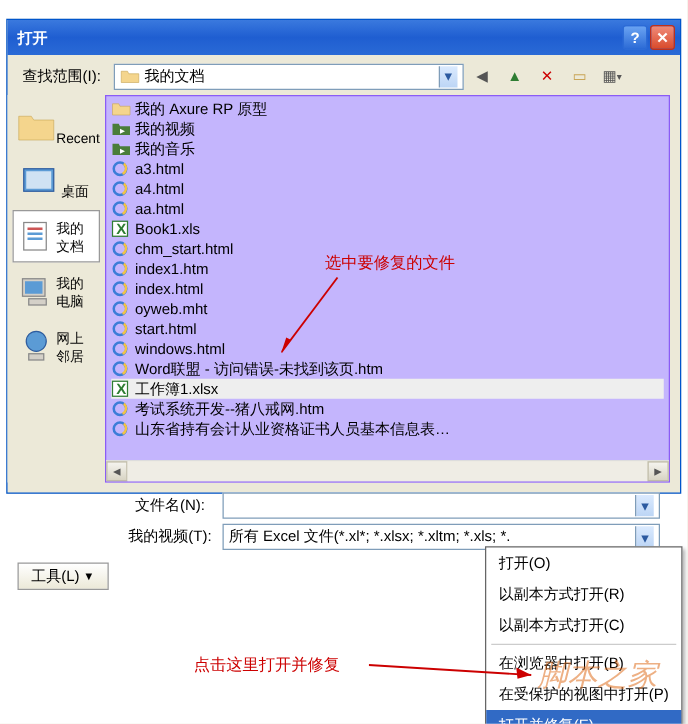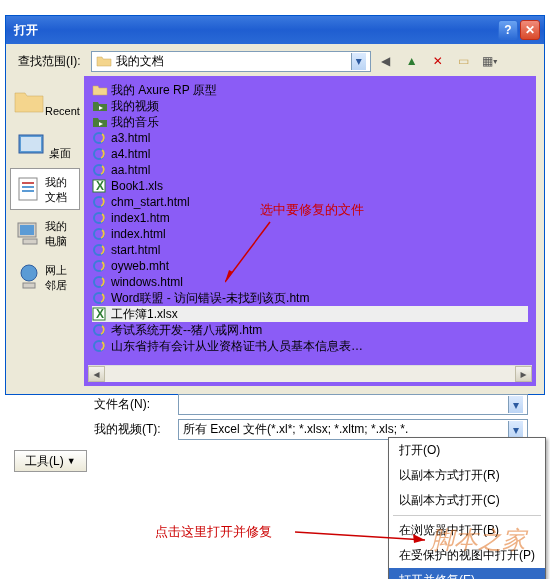--- a/index.html
+++ b/index.html
@@ -16,32 +16,32 @@
 .combo .ic { width: 16px; height: 16px; margin-right: 4px; }
 .combo .txt { flex: 1; }
 .combo .dd { width: 15px; height: 17px; background: linear-gradient(#dbeafe,#bcd5f5); border-left: 1px solid #7f9db9; display: flex; align-items: center; justify-content: center; color: #2c5aa0; }
 .tool-ic { width: 22px; height: 22px; display: flex; align-items: center; justify-content: center; color: #555; cursor: pointer; }
 .body-area { display: flex; height: 310px; }
 .places { width: 78px; background: #ece9d8; padding: 4px; display: flex; flex-direction: column; gap: 2px; }
 .place { display: flex; align-items: flex-end; padding: 4px 2px; border: 1px solid transparent; cursor: pointer; }
 .place.sel { border: 1px solid #999; background: #fff; }
 .place .pic { width: 36px; height: 32px; display: flex; align-items: center; justify-content: center; }
 .place .lbl { font-size: 11px; margin-top: 2px; }
-.filelist-wrap { flex: 1; border: 4px solid #8b5cf6; background: #8b5cf6; margin: 0 8px 0 0; display: flex; flex-direction: column; }
+.filelist-wrap { flex: 1; border: 1px solid #8b5cf6; background: #c4b5fd; margin: 0 8px 0 0; display: flex; flex-direction: column; }
 .filelist { flex: 1; overflow: hidden; padding: 2px 4px; }
 .frow { display: flex; align-items: center; height: 16px; cursor: pointer; }
 .frow.sel { background: #eee; }
 .frow .fic { width: 16px; height: 14px; margin-right: 3px; }
 .frow .fname { white-space: nowrap; }
 .hscroll { height: 17px; background: #e8e6dc; border-top: 1px solid #ddd; display: flex; }
 .sbtn { width: 17px; background: linear-gradient(#f5f4ee,#d8d4c4); border: 1px solid #c0bca8; display: flex; align-items: center; justify-content: center; color: #555; }
 .strack { flex: 1; background: #efede5; }
 .bottom-fields { padding: 4px 8px; }
 .field-row { display: flex; align-items: center; margin-top: 4px; }
-.field-row .fl2 { width: 164px; text-align: left; padding-left: 80px; }
+.field-row .fl2 { width: 164px; text-align: center; padding-left: 80px; }
 .button-row { display: flex; align-items: center; padding: 6px 8px 8px 8px; }
 .btn { height: 22px; padding: 0 10px; background: linear-gradient(#fff,#ece9d8); border: 1px solid #999; cursor: pointer; display: flex; align-items: center; }
 .btn .mark { margin-left: 3px; font-size: 9px; }
 .dropdown-menu { position: absolute; top: 437px; left: 388px; width: 158px; background: #fff; border: 1px solid #666; box-shadow: 2px 2px 3px rgba(0,0,0,0.3); }
 .menu-item { padding: 4px 10px; cursor: pointer; white-space: nowrap; }
 .menu-item.hi { background: #316ac5; color: #fff; }
 .sep { border-top: 1px solid #ccc; margin: 2px 4px; }
 .annot { position: absolute; color: #c00; font-size: 13px; }
 .arrow1 { position: absolute; top: 210px; left: 225px; width: 80px; height: 80px; pointer-events: none; }
 .arrow2 { position: absolute; top: 510px; left: 295px; width: 140px; height: 40px; pointer-events: none; }
@@ -195,28 +195,28 @@
               <circle cx="7" cy="7" r="5" fill="none" stroke="#3b7dd8" stroke-width="2"></circle>
               <path d="M10 3c3 2 2 7-1 8" fill="none" stroke="#f4c242" stroke-width="1.8"></path>
             </svg>
             <span class="fname">index.html</span>
           </div>
           <div class="frow">
             <svg class="fic" viewBox="0 0 16 14">
               <circle cx="7" cy="7" r="5" fill="none" stroke="#3b7dd8" stroke-width="2"></circle>
               <path d="M10 3c3 2 2 7-1 8" fill="none" stroke="#f4c242" stroke-width="1.8"></path>
             </svg>
+            <span class="fname">oyweb.mht</span>
+          </div>
+          <div class="frow">
+            <svg class="fic" viewBox="0 0 16 14">
+              <circle cx="7" cy="7" r="5" fill="none" stroke="#3b7dd8" stroke-width="2"></circle>
+              <path d="M10 3c3 2 2 7-1 8" fill="none" stroke="#f4c242" stroke-width="1.8"></path>
+            </svg>
             <span class="fname">start.html</span>
-          </div>
-          <div class="frow">
-            <svg class="fic" viewBox="0 0 16 14">
-              <circle cx="7" cy="7" r="5" fill="none" stroke="#3b7dd8" stroke-width="2"></circle>
-              <path d="M10 3c3 2 2 7-1 8" fill="none" stroke="#f4c242" stroke-width="1.8"></path>
-            </svg>
-            <span class="fname">oyweb.mht</span>
           </div>
           <div class="frow">
             <svg class="fic" viewBox="0 0 16 14">
               <circle cx="7" cy="7" r="5" fill="none" stroke="#3b7dd8" stroke-width="2"></circle>
               <path d="M10 3c3 2 2 7-1 8" fill="none" stroke="#f4c242" stroke-width="1.8"></path>
             </svg>
             <span class="fname">windows.html</span>
           </div>
           <div class="frow">
             <svg class="fic" viewBox="0 0 16 14">

